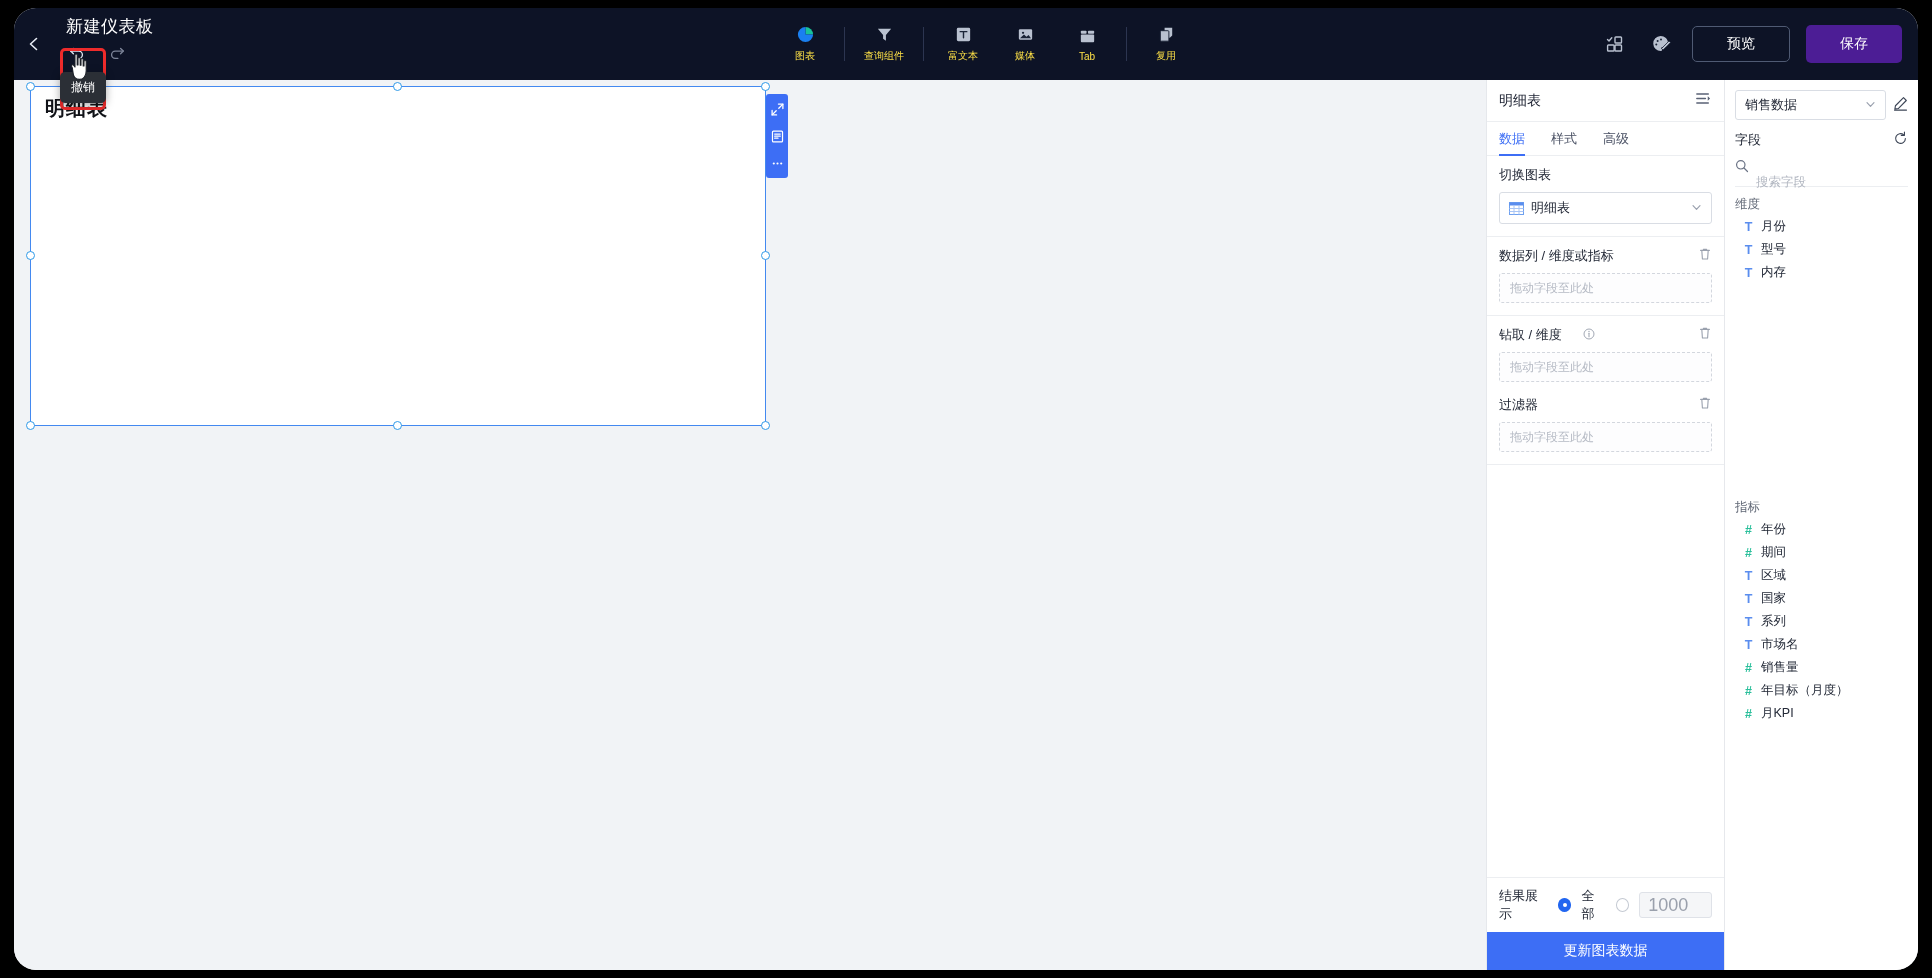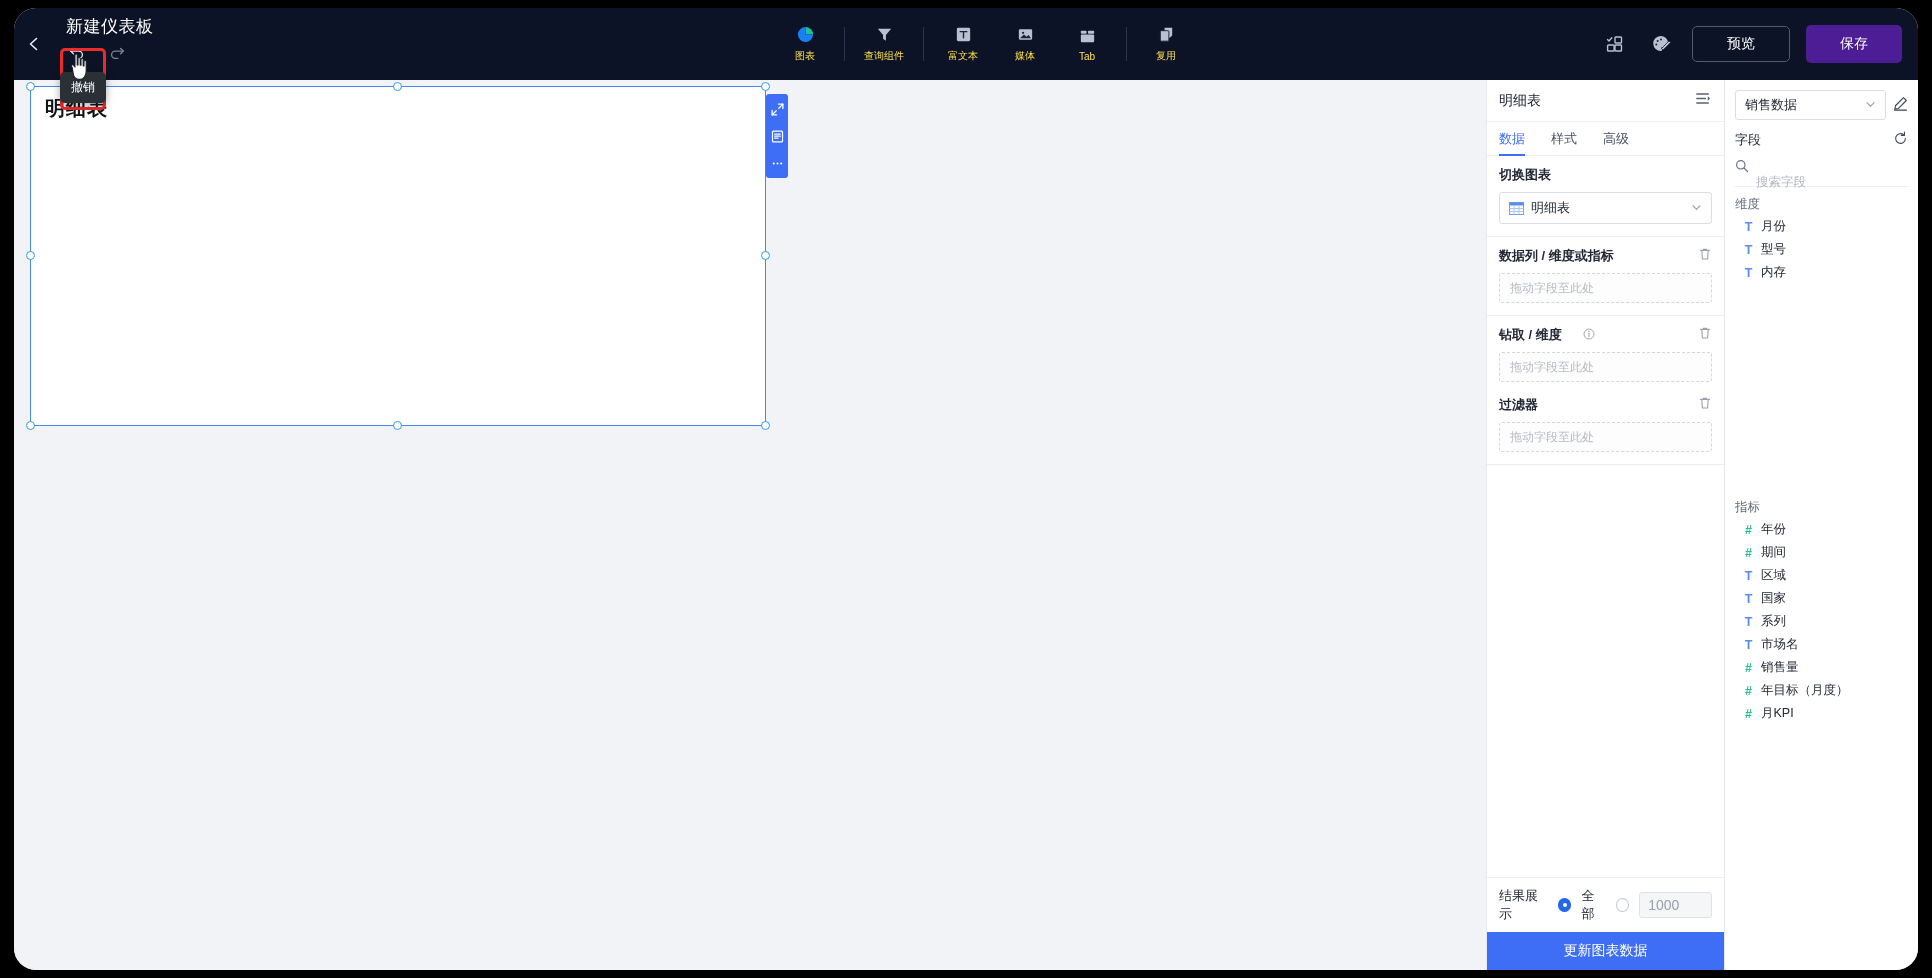--- a/index.html
+++ b/index.html
@@ -183,21 +183,21 @@
     align-items: center;
     box-sizing: border-box;
   }
   .tab { font-size: 13px; color: #4a5164; cursor: pointer; position: relative; height: 34px; display:flex; align-items:center; }
   .tab.active { color: #3d6ef5; }
   .tab.active::after {
     content: ""; position: absolute; left: 0; right: 0; bottom: 0;
     height: 2px; background: #3d6ef5;
   }
   .sec { padding: 10px 12px 12px 12px; border-bottom: 1px solid #eceef1; }
-  .sec-label { font-size: 13px; color: #222836; margin-bottom: 8px; font-weight: bold; }
+  .sec-label { font-size: 13px; color: #222836; margin-bottom: 8px; }
   .sec-head { display: flex; align-items: center; justify-content: space-between; margin-bottom: 8px; }
   .select-box {
     height: 32px; border: 1px solid #d9dde4; border-radius: 3px;
     display: flex; align-items: center; padding: 0 9px;
     gap: 7px; font-size: 13px; color: #222836; cursor: pointer;
     background: #fff; box-sizing: border-box;
   }
   .select-box .caret { margin-left: auto; }
   .dropzone {
     border: 1px dashed #d3d7de;
@@ -233,21 +233,21 @@
     cursor: pointer; position: relative;
   }
   .radio.on { border-color: #2266f0; background: #2266f0; }
   .radio.on::after {
     content:""; position:absolute; left: 4px; top: 4px;
     width: 4px; height: 4px; border-radius: 50%; background: #fff;
   }
   .num-input {
     width: 76px; height: 26px;
     border: 1px solid #dfe2e8; border-radius: 3px;
-    background: #f5f6f8; color: #9aa0ac; font-size: 14px;
+    background: #f5f6f8; color: #9aa0ac; font-size: 18px;
     display: flex; align-items: center; padding: 0 8px;
     box-sizing: border-box;
   }
   .update-btn {
     height: 38px; background: #3d6ef5; color: #ffffff;
     display: flex; align-items: center; justify-content: center;
     font-size: 14px; cursor: pointer;
   }
 
   

